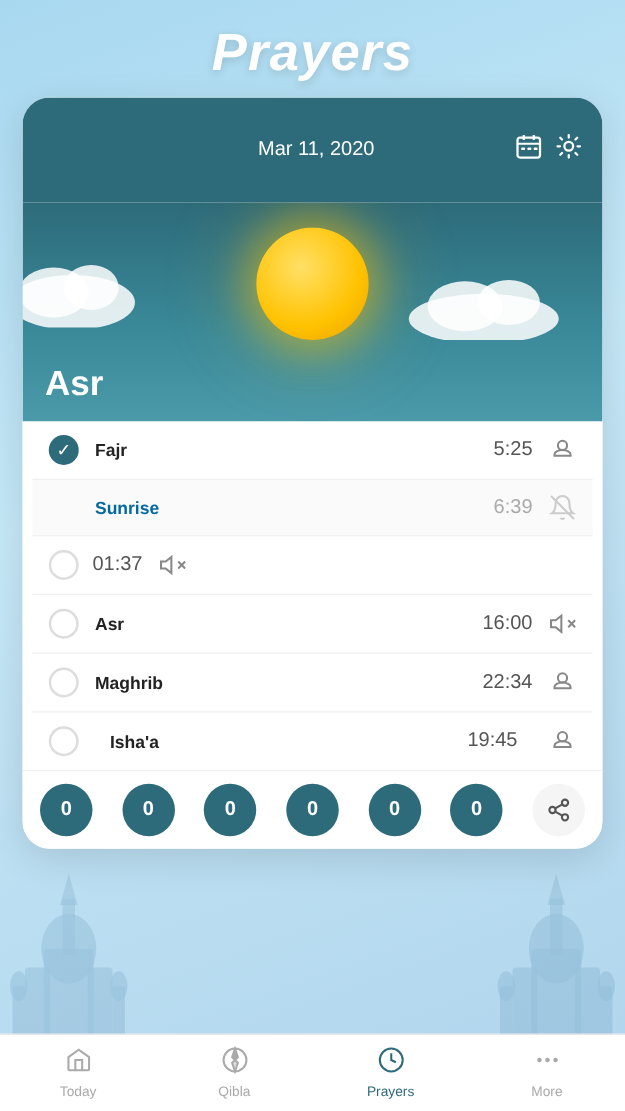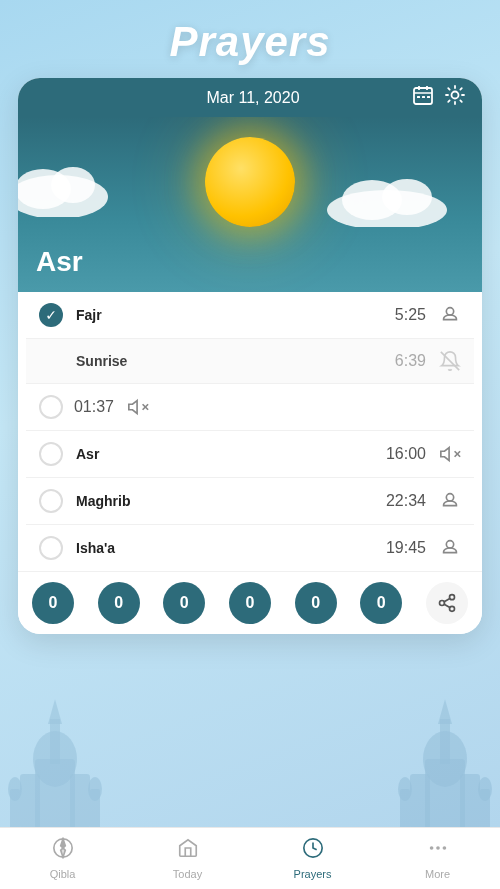--- a/index.html
+++ b/index.html
@@ -52,21 +52,21 @@
       margin: 0 18px;
       background: white;
       border-radius: 22px;
       overflow: hidden;
       box-shadow: 0 8px 30px rgba(0,0,0,0.12);
     }
 
     
     .card-header {
       background: #2d6b7a;
-      padding: 6px 16px;
+      padding: 28px 16px;
       display: flex;
       align-items: center;
       justify-content: space-between;
     }
     .header-date {
       color: white;
       font-size: 16px;
       font-weight: 500;
       flex: 1;
       text-align: center;
@@ -129,20 +129,21 @@
     }
 
     .prayer-row {
       display: flex;
       align-items: center;
       padding: 11px 10px;
       border-bottom: 1px solid #f0f0f0;
     }
     .prayer-row:last-child {
       border-bottom: none;
+      gap: 12px;
     }
 
     .prayer-check {
       width: 30px;
       display: flex;
       align-items: center;
       justify-content: center;
     }
     .check-circle {
       width: 24px;
@@ -261,21 +262,21 @@
     
     .cloud-shape {
       fill: rgba(255,255,255,0.85);
     }
 
     
     .prayer-row.sunrise {
       background: #fafafa;
     }
     .prayer-row.sunrise .prayer-name {
-      color: #404040;
+      color: #0369a1;
     }
     .prayer-row.sunrise .prayer-time {
       color: #aaa;
     }
   </style>
 </head>
 <body>
 
 <div class="bg-mosque-left">
   <svg viewBox="0 0 130 200" width="130" height="200" fill="rgba(60,120,160,0.6)">
@@ -461,37 +462,37 @@
       </svg>
     </div>
   </div>
 
 </div>
 
 <nav class="bottom-nav">
 
   <div class="nav-item">
     <span class="nav-icon">
+      <svg width="22" height="22" viewBox="0 0 24 24" fill="none" stroke="#aaa" stroke-width="1.8" stroke-linecap="round">
+        <path d="M3 9.5L12 3l9 6.5V20a1 1 0 0 1-1 1H4a1 1 0 0 1-1-1V9.5z"></path>
+        <path d="M9 21V12h6v9"></path>
+      </svg>
+    </span>
+    <span class="nav-label">Today</span>
+  </div>
+
+  <div class="nav-item">
+    <span class="nav-icon">
       <svg width="22" height="22" viewBox="0 0 24 24" fill="none" stroke="#aaa" stroke-width="1.8">
         <circle cx="12" cy="12" r="10"></circle>
         <polygon points="12,2 14.5,9.5 12,12 9.5,9.5" fill="#aaa"></polygon>
         <polygon points="12,22 9.5,14.5 12,12 14.5,14.5" fill="#ddd"></polygon>
       </svg>
     </span>
     <span class="nav-label">Qibla</span>
-  </div>
-
-  <div class="nav-item">
-    <span class="nav-icon">
-      <svg width="22" height="22" viewBox="0 0 24 24" fill="none" stroke="#aaa" stroke-width="1.8" stroke-linecap="round">
-        <path d="M3 9.5L12 3l9 6.5V20a1 1 0 0 1-1 1H4a1 1 0 0 1-1-1V9.5z"></path>
-        <path d="M9 21V12h6v9"></path>
-      </svg>
-    </span>
-    <span class="nav-label">Today</span>
   </div>
 
 
   <div class="nav-item">
     <span class="nav-icon active">
       <svg width="22" height="22" viewBox="0 0 24 24" fill="none" stroke="#2d6b7a" stroke-width="1.8">
         <circle cx="12" cy="12" r="10"></circle>
         <polyline points="12,6 12,12 16,14"></polyline>
       </svg>
     </span>

